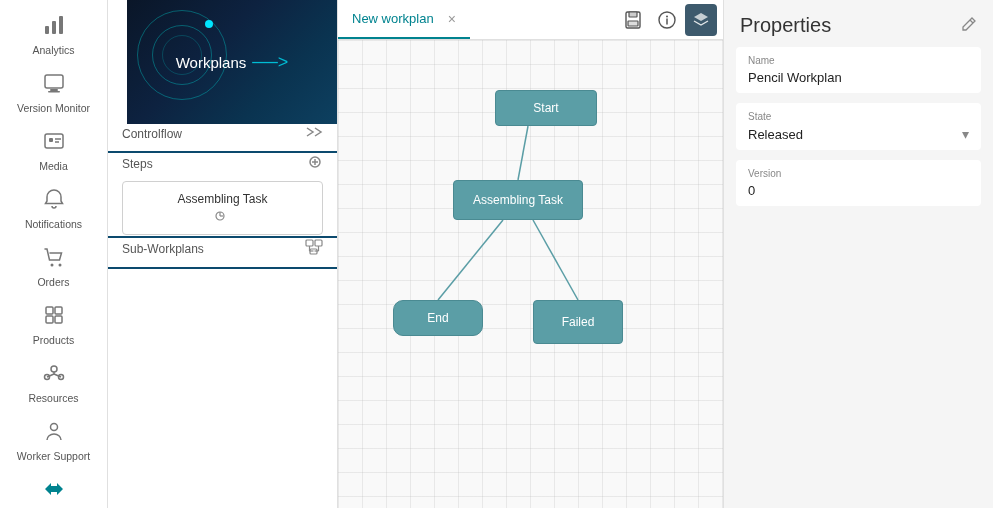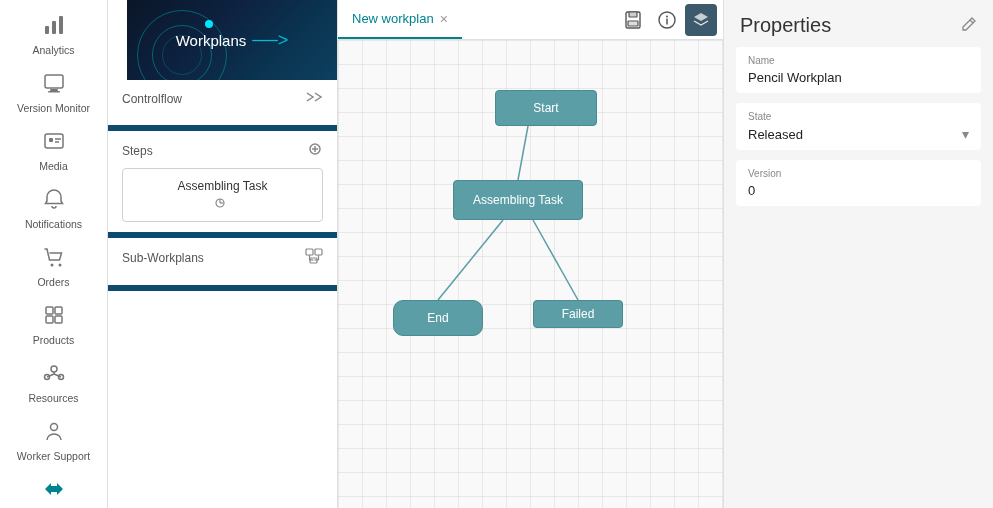--- a/index.html
+++ b/index.html
@@ -36,21 +36,21 @@
     
     .left-panel {
       width: 230px;
       background: #fff;
       border-right: 1px solid #e0e0e0;
       display: flex;
       flex-direction: column;
       flex-shrink: 0;
     }
     .left-panel-header {
-      height: 80px;
+      height: 124px;
       background: linear-gradient(135deg, #0a1628 0%, #0d2240 40%, #0a3350 70%, #0d4060 100%);
       position: relative;
       display: flex;
       align-items: center;
       justify-content: center;
       overflow: hidden;
       flex-shrink: 0;
       margin-left: 19px;
     }
     .left-panel-header-circle {
@@ -66,22 +66,22 @@
       display: flex;
       align-items: center;
       gap: 6px;
     }
     .left-panel-header-title .arrow-icon {
       color: #00bcd4;
       font-size: 18px;
     }
 
     .left-panel-section {
-      border-bottom: 6px solid #0c4a6e;
-      padding: 10px 14px;
+      border-bottom: 2px solid #0c4a6e;
+      padding: 1px 14px;
     }
     .left-panel-section-header {
       display: flex;
       align-items: center;
       justify-content: space-between;
       margin-bottom: 8px;
     }
     .section-title {
       font-size: 12px;
       color: #555;
@@ -121,21 +121,21 @@
       display: flex;
       align-items: center;
       height: 40px;
       padding: 0 0 0 0;
       flex-shrink: 0;
       position: relative;
     }
     .tab {
       display: flex;
       align-items: center;
-      gap: 6px;
+      gap: 14px;
       padding: 0 14px;
       height: 100%;
       font-size: 13px;
       color: #00838f;
       border-bottom: 2px solid #00838f;
       cursor: pointer;
     }
     .tab .close-btn {
       font-size: 14px;
       color: #999;
@@ -469,21 +469,21 @@
     </div>
 
     <div class="flow-node" style="left:115px;top:140px;width:130px;height:40px;">
       <span>Assembling Task</span>
     </div>
 
     <div class="flow-node" style="left:55px;top:260px;width:90px;height:36px;border-radius:10px;">
       <span>End</span>
     </div>
 
-    <div class="flow-node" style="left:195px;top:260px;width:90px;height:28px;">
+    <div class="flow-node" style="left:195px;top:260px;width:90px;height:44px;">
       <span>Failed</span>
     </div>
   </div>
 </div>
 
 <div class="properties-panel">
   <div class="properties-header">
     <span class="properties-title">Properties</span>
     <span class="properties-edit-icon">
       <svg width="16" height="16" viewBox="0 0 16 16" fill="none">

